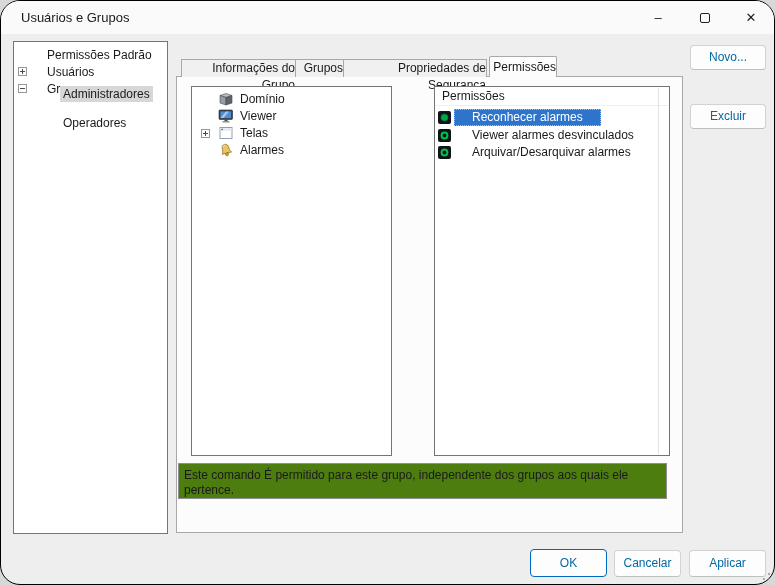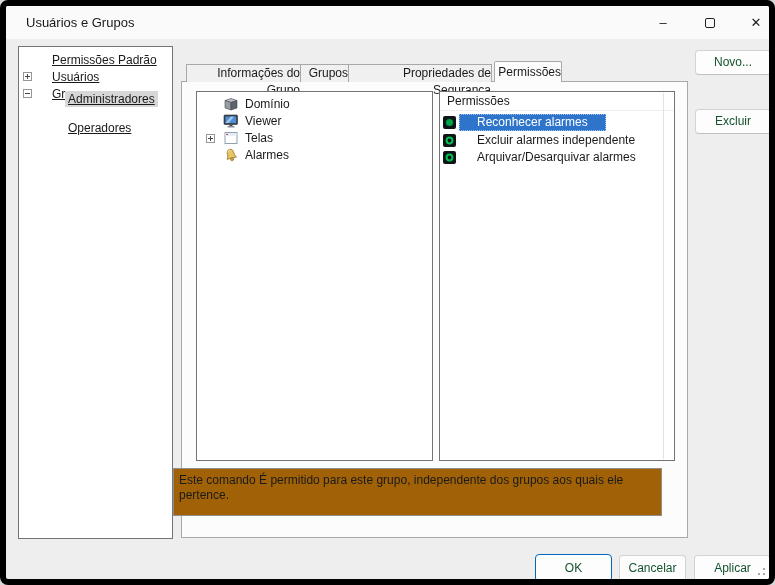--- a/index.html
+++ b/index.html
@@ -1,60 +1,60 @@
 <!DOCTYPE html>
 <html><head>
 <meta charset="utf-8">
 <style>
   html,body{margin:0;padding:0;background:#d8d8d8;}
   *{box-sizing:border-box;font-family:"Liberation Sans", sans-serif;}
   #window{
     position:relative;width:775px;height:585px;background:#eeeeee;
-    border:6px solid #000000;border-radius:8px;overflow:hidden;
+    border:1px solid #000000;border-radius:20px;overflow:hidden;
     font-size:12px;color:#1a1a1a;
   }
   
   #titlebar{position:absolute;left:0;top:0;width:775px;height:33px;background:#fafafa;}
   #title-text{position:absolute;left:20px;top:0;line-height:33px;font-size:13px;color:#191919;}
   .cap-btn{position:absolute;top:0;width:46px;height:33px;text-align:center;line-height:33px;font-size:13px;color:#202020;cursor:default;}
   #btn-min{left:634px;}
   #btn-max{left:681px;}
   #btn-close{left:727px;}
   #max-glyph{display:inline-block;width:10px;height:10px;border:1px solid #202020;border-radius:2px;vertical-align:middle;margin-top:-2px;}
   
   #nav-panel{position:absolute;left:12px;top:40px;width:155px;height:493px;background:#ffffff;border:1px solid #747474;}
   .nav-row{position:absolute;left:0;width:153px;height:17px;line-height:17px;white-space:nowrap;}
-  .nav-label{position:absolute;top:0;height:16px;line-height:16px;padding:0 3px;text-decoration:underline;}
+  .nav-label{position:absolute;top:0;height:16px;line-height:16px;padding:0 3px;}
   .nav-label.sel{background:#d7d7d7;}
   
   .expander{position:absolute;width:9px;height:9px;background:#fff;border:1px solid #969696;}
   .expander::before{content:"";position:absolute;left:1px;right:1px;top:3px;height:1px;background:#4a4a4a;}
   .expander.plus::after{content:"";position:absolute;top:1px;bottom:1px;left:3px;width:1px;background:#4a4a4a;}
   
   #tab-page{position:absolute;left:175px;top:75px;width:507px;height:457px;background:#fcfcfc;border:1px solid #a8a8a8;}
   .tab{position:absolute;height:18px;top:58px;background:#f0f0f0;border:1px solid #a8a8a8;border-bottom:none;text-align:right;line-height:17px;z-index:1;}
   .tab.active{top:55px;height:21px;background:#fcfcfc;z-index:3;border-radius:2px 2px 0 0;}
   
-  #object-tree{position:absolute;left:190px;top:85px;width:237px;height:370px;background:#fff;border:1px solid #747474;z-index:2;}
+  #object-tree{position:absolute;left:190px;top:85px;width:201px;height:370px;background:#fff;border:1px solid #747474;z-index:2;}
   .otree-row{position:absolute;left:0;height:17px;line-height:17px;white-space:nowrap;}
   .otree-icon{position:absolute;width:16px;height:16px;}
   .otree-label{position:absolute;top:0;height:16px;line-height:16px;padding:0 2px;}
   
   #perm-panel{position:absolute;left:433px;top:85px;width:236px;height:370px;background:#fff;border:1px solid #747474;z-index:2;}
   #perm-header{position:absolute;left:0;top:0;width:234px;height:19px;line-height:19px;padding-left:7px;background:#fff;border-bottom:1px solid #efefef;}
   #perm-col-sep{position:absolute;top:1px;bottom:1px;left:223px;width:1px;background:#e2e2e2;}
   .perm-row{position:absolute;left:1px;height:17px;line-height:17px;white-space:nowrap;}
   .perm-icon{position:absolute;left:2px;top:2px;width:13px;height:13px;}
   .perm-label{position:absolute;left:18px;top:0;height:17px;line-height:17px;padding:0 18px;}
   .perm-row.sel .perm-label{background:#2e74cb;color:#ffffff;outline:1px dotted #9ec3ef;outline-offset:-1px;}
   
-  #desc-box{position:absolute;left:167px;top:462px;width:489px;height:48px;background:#a16207;border:1px solid #8f8f8f;z-index:2;}
+  #desc-box{position:absolute;left:177px;top:462px;width:489px;height:36px;background:#4d7c0f;border:1px solid #8f8f8f;z-index:2;}
   #desc-text{position:absolute;left:5px;top:4px;right:5px;line-height:15px;}
   
-  .btn{position:absolute;background:#fdfdfd;border:1px solid #d2d2d2;border-bottom-color:#c0c0c0;border-radius:4px;text-align:center;color:#14532d;cursor:default;}
+  .btn{position:absolute;background:#fdfdfd;border:1px solid #d2d2d2;border-bottom-color:#c0c0c0;border-radius:4px;text-align:center;color:#0369a1;cursor:default;}
   .btn.disabled{background:#f6f6f6;border-color:#e4e4e4;color:#a9a9a9;}
   .btn.default{border:1.5px solid #0067c0;}
   #btn-novo{left:689px;top:44px;width:76px;height:25px;line-height:23px;}
   #btn-editar{left:689px;top:74px;width:76px;height:25px;line-height:23px;}
   #btn-excluir{left:689px;top:103px;width:76px;height:25px;line-height:23px;}
   #btn-ok{left:529px;top:548px;width:77px;height:28px;line-height:26px;}
   #btn-cancelar{left:613px;top:549px;width:67px;height:27px;line-height:25px;}
   #btn-aplicar{left:688px;top:549px;width:77px;height:27px;line-height:25px;}
   
   #resize-grip{position:absolute;right:4px;bottom:4px;width:12px;height:12px;}
@@ -167,21 +167,21 @@
         <rect width="13" height="13" rx="2" fill="#101418"></rect>
         <circle cx="6.5" cy="6.5" r="3.6" fill="#00a544" stroke="#064" stroke-width="0.5"></circle>
       </svg>
       <span class="perm-label">Reconhecer alarmes</span>
     </div>
     <div class="perm-row" style="top:40px;">
       <svg class="perm-icon" viewBox="0 0 13 13">
         <rect width="13" height="13" rx="2" fill="#101418"></rect>
         <circle cx="6.5" cy="6.5" r="2.9" fill="none" stroke="#00c050" stroke-width="2"></circle>
       </svg>
-      <span class="perm-label">Excluir alarmes independente</span>
+      <span class="perm-label">Viewer alarmes desvinculados</span>
     </div>
     <div class="perm-row" style="top:57px;">
       <svg class="perm-icon" viewBox="0 0 13 13">
         <rect width="13" height="13" rx="2" fill="#101418"></rect>
         <circle cx="6.5" cy="6.5" r="2.9" fill="none" stroke="#00c050" stroke-width="2"></circle>
       </svg>
       <span class="perm-label">Arquivar/Desarquivar alarmes</span>
     </div>
   </div>
 

